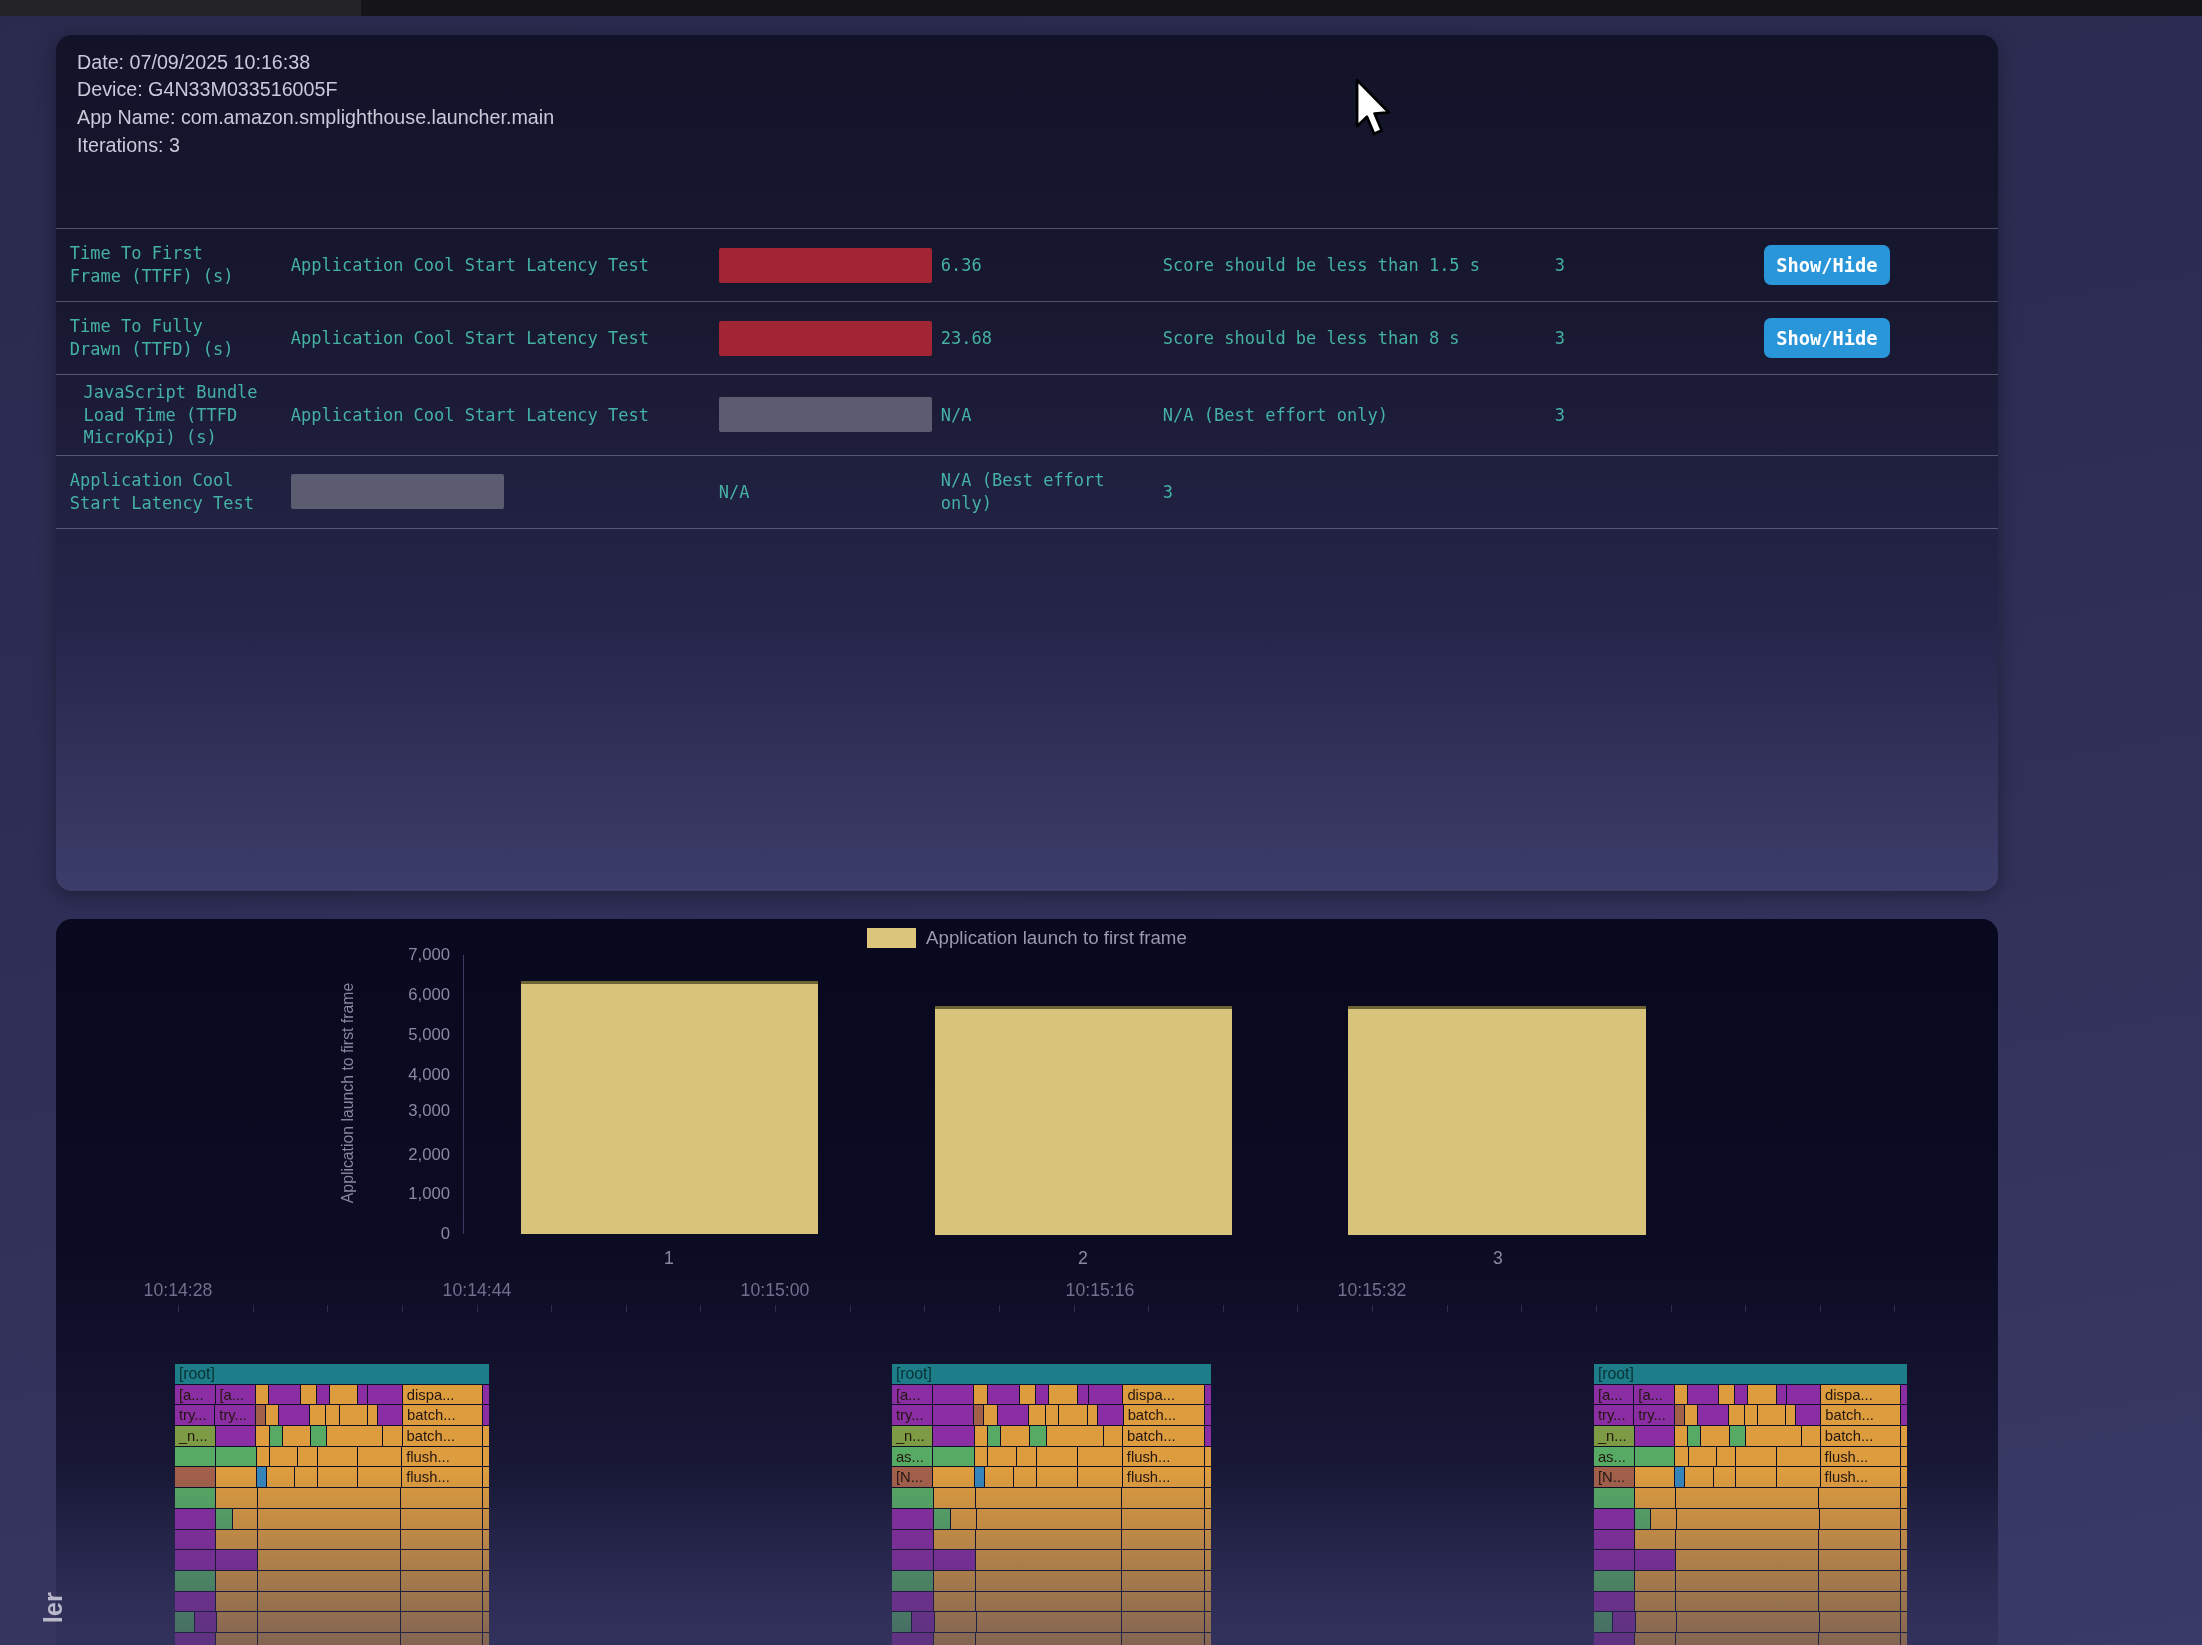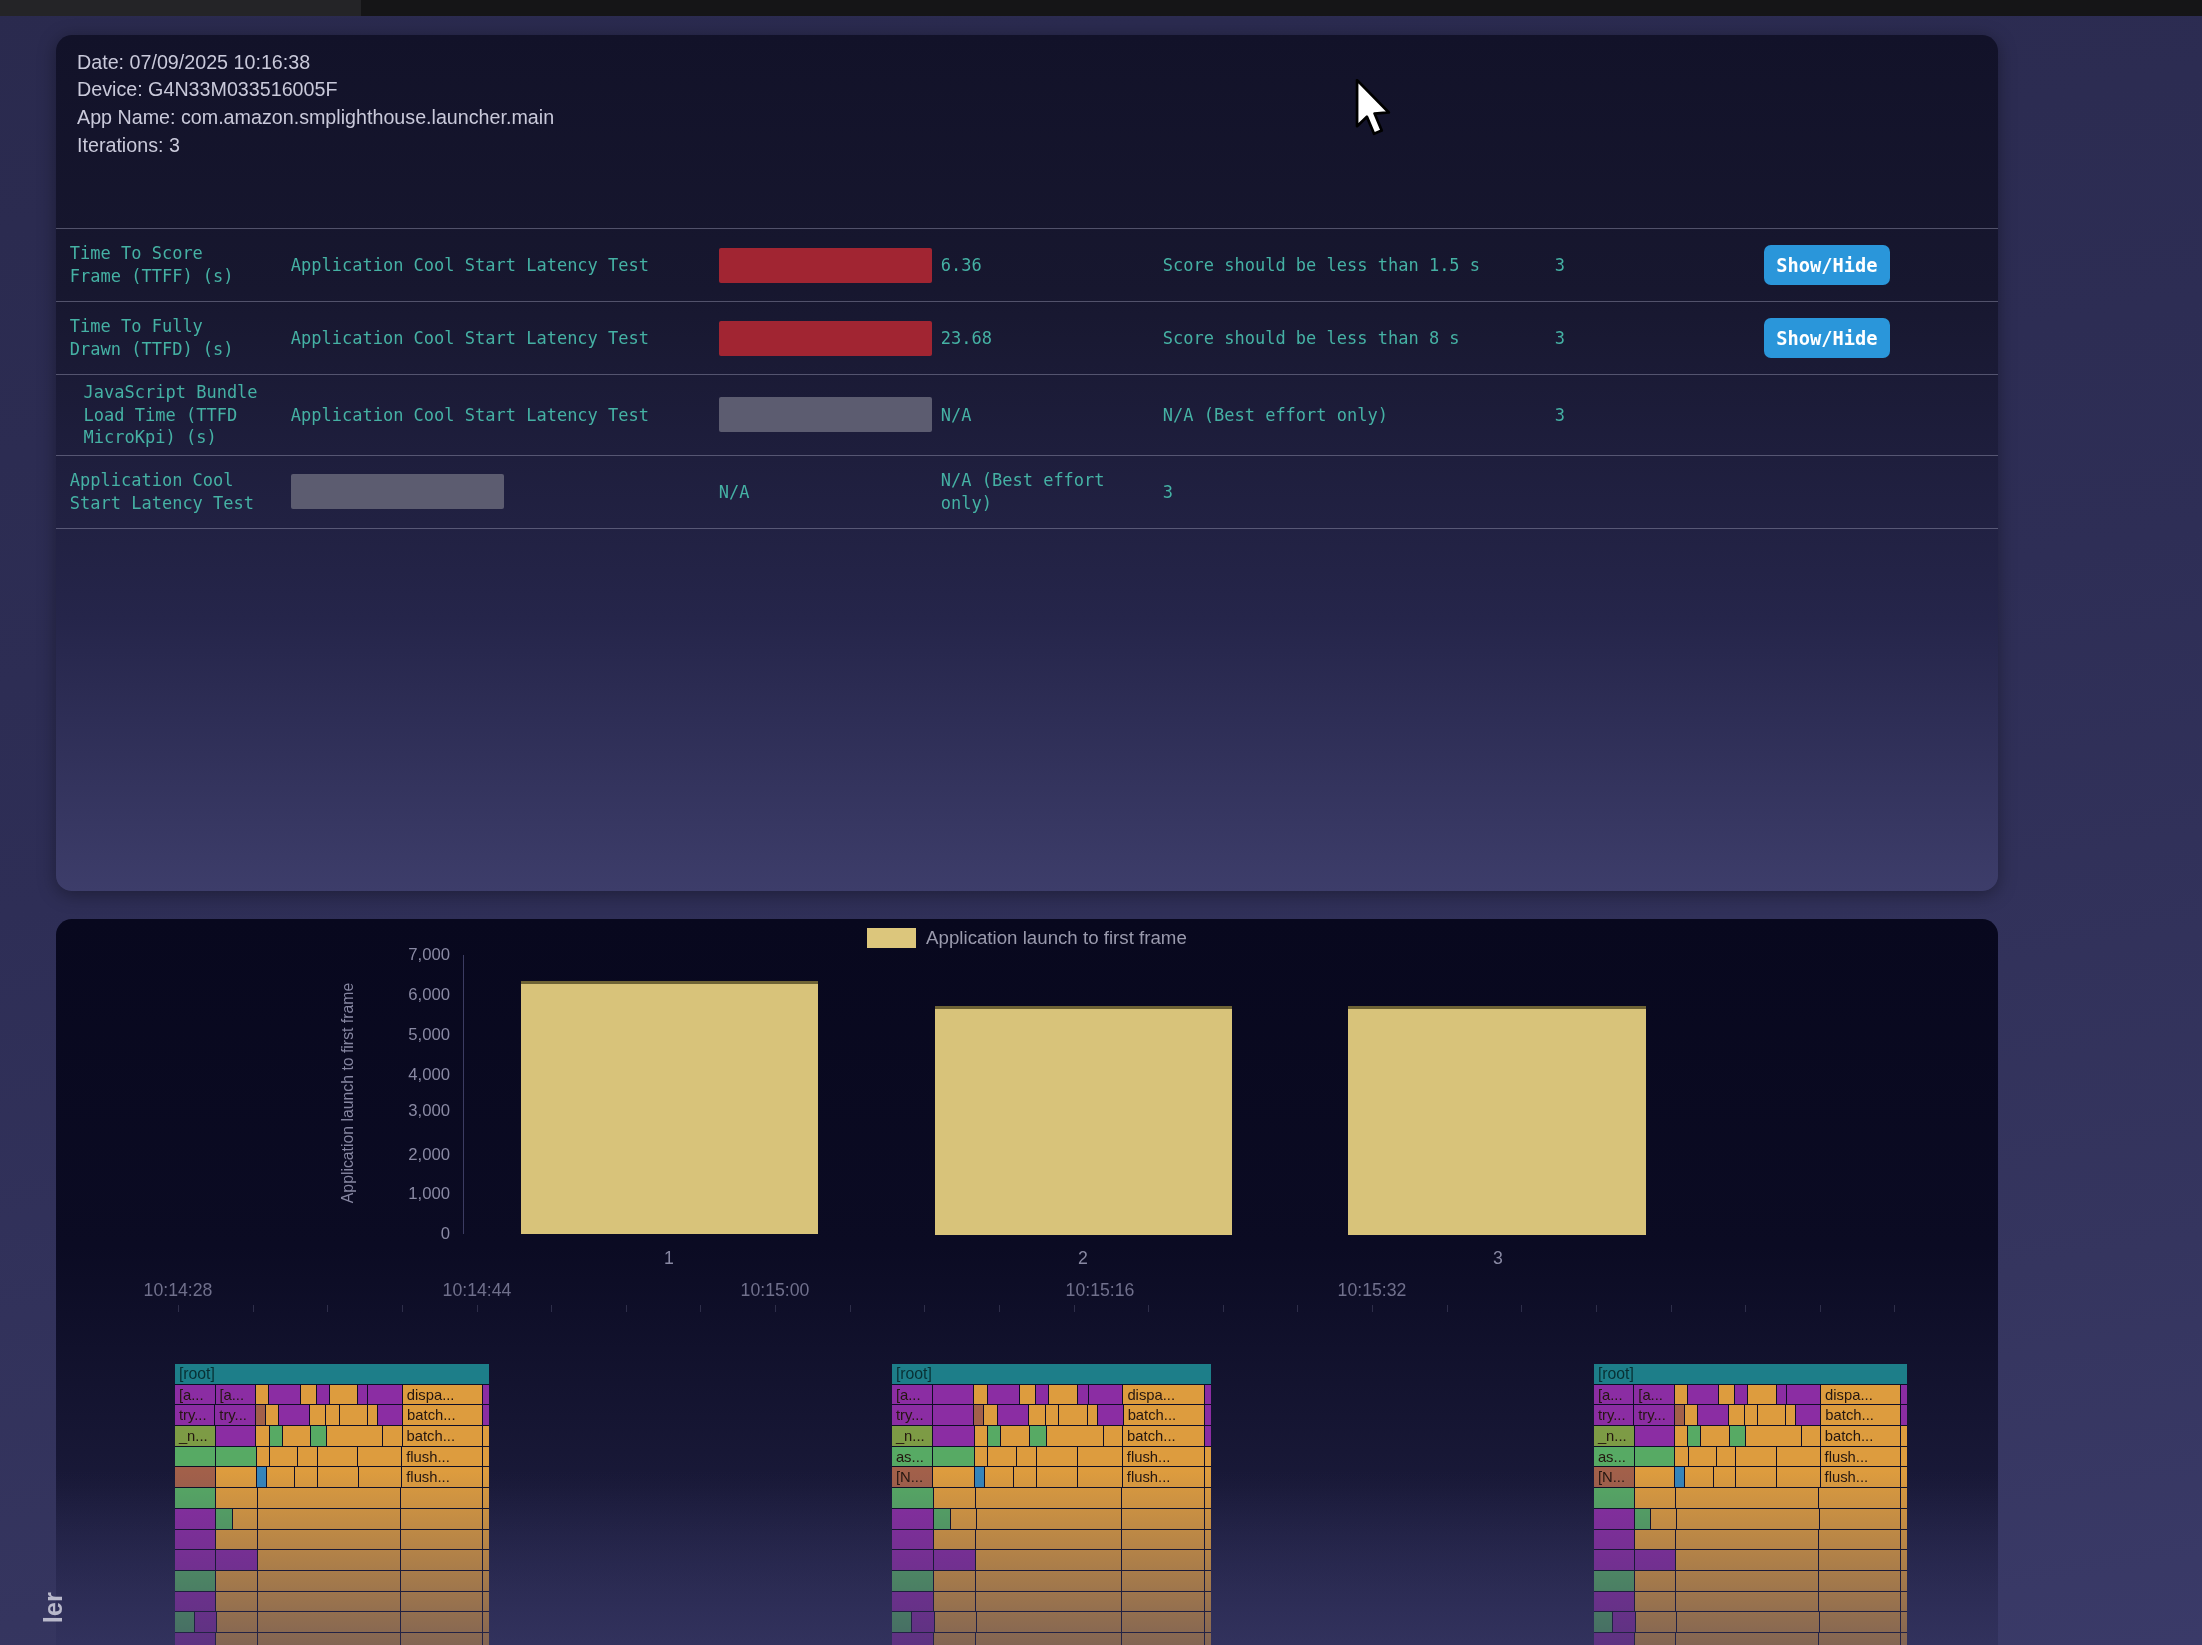--- a/index.html
+++ b/index.html
@@ -48,21 +48,21 @@
     color:#8787a2;font-size:15.8px;white-space:nowrap;}
   .ytick{position:absolute;right:1548px;transform:translateY(-50%);color:#8a8aa4;font-size:16.7px;width:118px;text-align:right;}
   .yaxis{position:absolute;left:407px;top:36px;width:1px;height:279px;background:#3c3c62;}
   .bar{position:absolute;background:#d8c37a;border-top:3px solid #6e6335;box-sizing:border-box;}
   .bidx{position:absolute;top:329px;transform:translateX(-50%);color:#8888a2;font-size:17.7px;}
   .ttick{position:absolute;top:361px;transform:translateX(-50%);color:#70708c;font-size:17.7px;}
   .axisticks{position:absolute;top:386px;height:6.9px;width:1px;background:rgba(130,130,160,.28);}
 
   
   .flame{position:absolute;top:445px;height:281px;overflow:hidden;background:#0e0e26;}
-  .frow{display:flex;gap:1px;height:19.7px;margin-bottom:1px;}
+  .frow{display:flex;gap:1px;height:19.7px;margin-bottom:1px;justify-content:center;}
   .fseg{flex-basis:0;min-width:0;overflow:hidden;display:flex;align-items:center;}
   .fseg span{font-size:14.8px;color:#241610;white-space:nowrap;padding-left:3.9px;}
   .fseg.root span{color:#083034;font-size:15.8px;}
   .tex{background-image:repeating-linear-gradient(90deg,rgba(0,0,0,0) 0px,rgba(0,0,0,0) 18.7px,rgba(80,50,10,.45) 19.7px);}
   .flame-fade{position:absolute;left:0;top:552px;width:100%;height:174px;pointer-events:none;
     background:linear-gradient(180deg,rgba(25,25,55,0) 0%,rgba(55,55,100,.55) 100%);}
 
   
   .side-label{position:absolute;left:39px;top:1592px;writing-mode:vertical-rl;transform:rotate(180deg);
     color:#b9b9cb;font-size:25.6px;font-weight:bold;}
@@ -79,21 +79,21 @@
   <div class="info">
     <div>Date: 07/09/2025 10:16:38</div>
     <div>Device: G4N33M033516005F</div>
     <div>App Name: com.amazon.smplighthouse.launcher.main</div>
     <div>Iterations: 3</div>
   </div>
 
   <div class="tablewrap">
     <div>
         <div class="trow row-data">
-          <div class="cell">Time To Score Frame (TTFF) (s)</div>
+          <div class="cell">Time To First Frame (TTFF) (s)</div>
           <div class="cell">Application Cool Start Latency Test</div>
           <div class="cell">
             <div class="health-bar" style="background: rgb(161, 37, 50);"></div>
           </div>
           <div class="cell">6.36</div>
           <div class="cell">Score should be less than 1.5 s</div>
           <div class="cell">3</div>
           <div><button class="showhide" style="background: rgb(42, 150, 218);">Show/Hide</button></div>
         </div>
         <div class="trow row-data">

